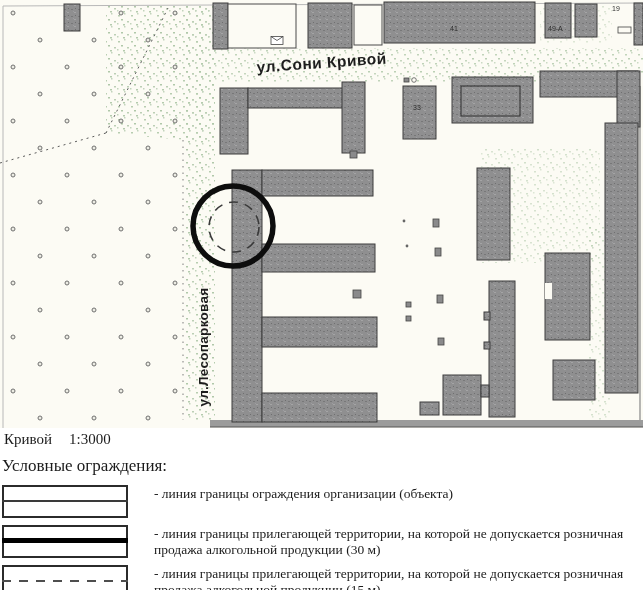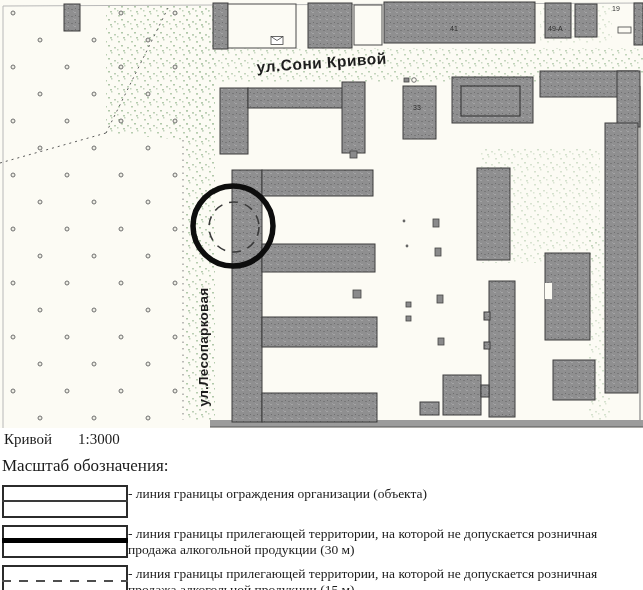--- a/index.html
+++ b/index.html
@@ -9,29 +9,29 @@
   }
   .map-wrap{width:643px;height:428px;line-height:0;}
   svg{display:block;}
   .bld{fill:url(#bfill);stroke:#3d3d3d;stroke-width:1;}
   .bldw{fill:#fcfbf4;stroke:#4a4a4a;stroke-width:1;}
   .bin{fill:#8a8a8b;stroke:#444;stroke-width:0.8;}
   .street-label{font-family:"Liberation Sans",sans-serif;font-weight:bold;fill:#1d1d1d;}
   .bnum{font-family:"Liberation Sans",sans-serif;font-size:7px;fill:#2e2e2e;}
   .doc-text{padding-left:2px;}
   .scale-row{margin:3px 0 0 2px;font-size:15px;}
-  .scale-value{margin-left:26px;font-family:Liberation Serif, serif;}
+  .scale-value{margin-left:17px;font-family:Liberation Serif, serif;}
   .legend-title{font-size:17px;margin:8px 0 9px 0;}
   .legend-row{display:flex;align-items:flex-start;margin-bottom:7px;}
   .swatch{position:relative;width:122px;height:29px;border:2px solid #2b2b2b;flex:none;background:#fff;}
   .swatch .line{position:absolute;left:-2px;right:-2px;top:13px;height:0;}
   .line-thin{border-top:2px solid #3a3a3a;}
   .line-thick{border-top:5px solid #000;top:11px !important;}
   .line-dashed{height:2px !important;background:repeating-linear-gradient(90deg,#4e4e4e 0 9px,transparent 9px 17px);}
-  .legend-text{width:484px;font-size:13.5px;line-height:1.16;padding-top:1px;}
+  .legend-text{margin-left:26px;width:484px;font-size:13.5px;line-height:1.16;padding-top:1px;}
 </style>
 </head>
 <body>
 
 <div>
 
   <div class="map-wrap">
     <svg viewBox="0 0 643 428" width="643" height="428">
       <defs>
         <pattern id="bfill" width="7" height="7" patternUnits="userSpaceOnUse">
@@ -162,21 +162,21 @@
       <text class="bnum" x="612" y="11">19</text>
       <text class="bnum" x="413" y="110">33</text>
     </svg>
   </div>
 
   <div class="doc-text">
     <div class="scale-row">
       <span>Кривой</span><span class="scale-value">1:3000</span>
     </div>
 
-    <div class="legend-title">Масштаб обозначения:</div>
+    <div class="legend-title">Условные ограждения:</div>
 
     <div>
       <div class="legend-row">
         <div class="swatch">
           <div class="line line-thin"></div>
         </div>
         <div class="legend-text">- линия границы ограждения организации (объекта)</div>
       </div>
 
       <div class="legend-row">

